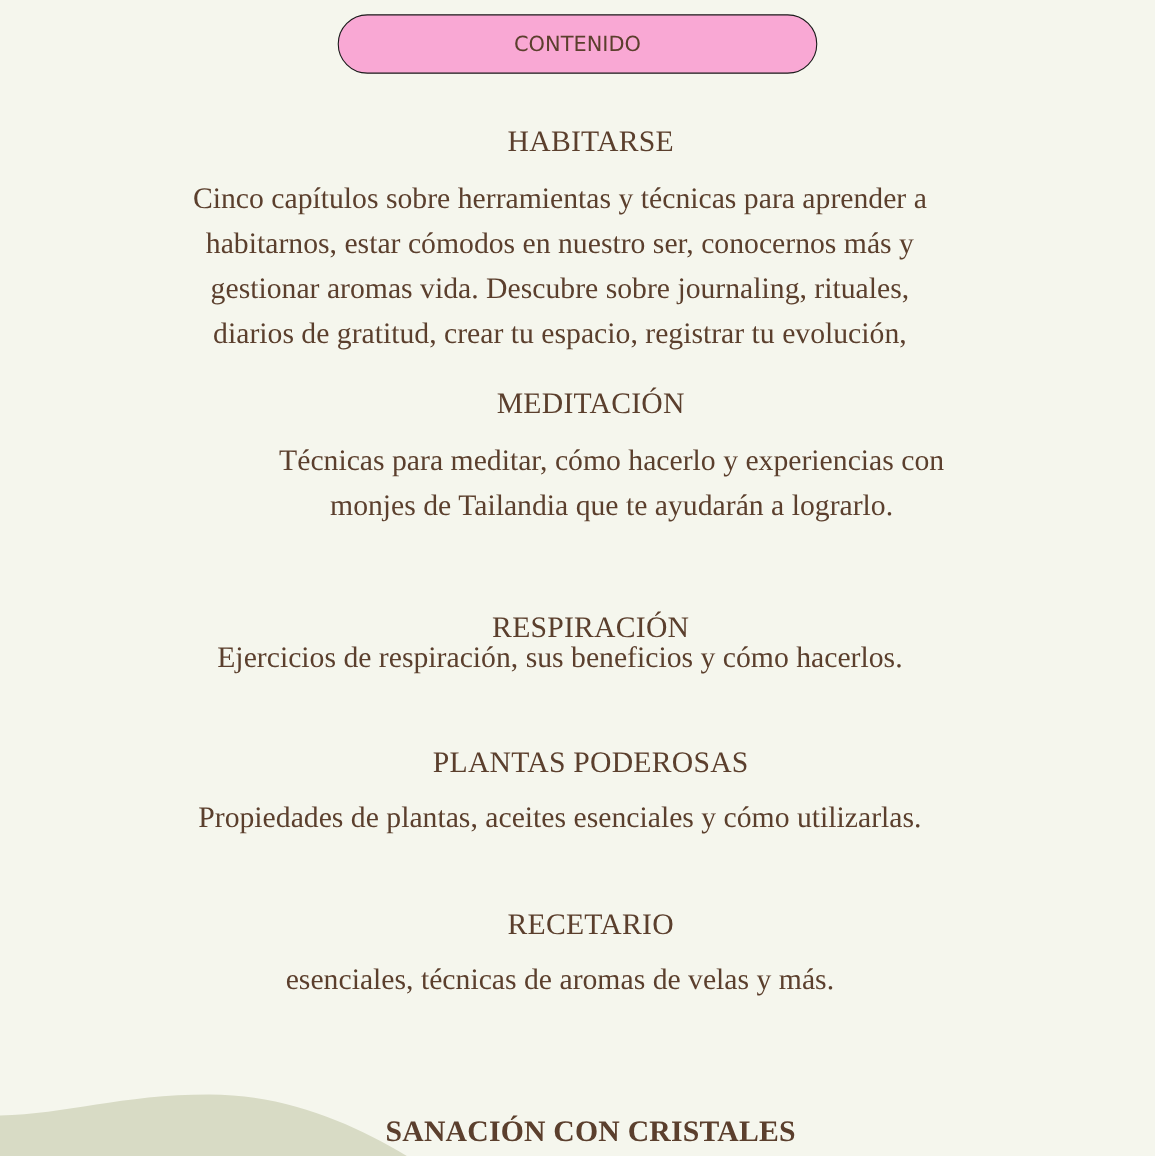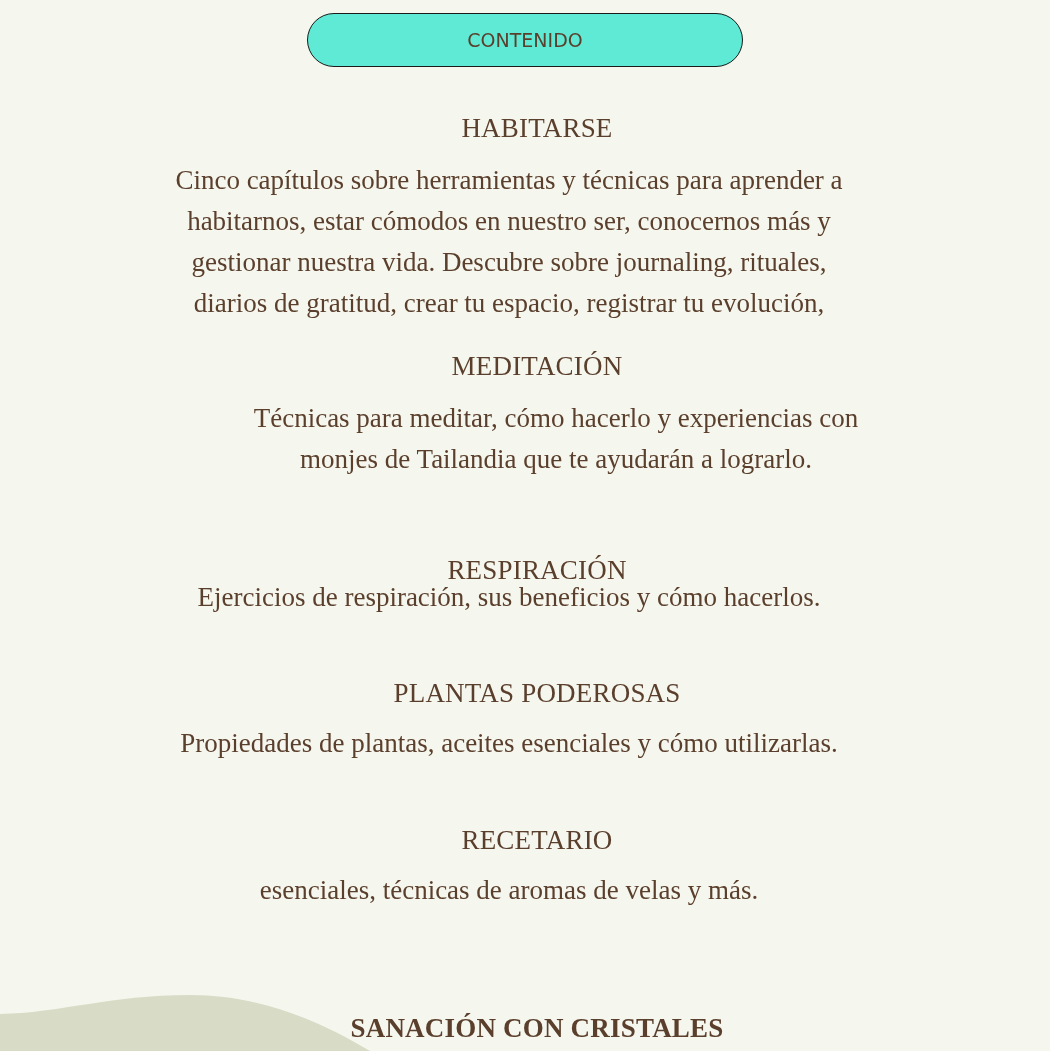--- a/index.html
+++ b/index.html
@@ -20,21 +20,21 @@
     bottom: 0;
     width: 420px;
     height: 60px;
   }
   .pill {
     position: absolute;
     left: 307px;
     top: 13px;
     width: 434px;
     height: 52px;
-    background: #5eead4;
+    background: #f9a8d4;
     border: 1.5px solid #1a1a1a;
     border-radius: 27px;
     display: flex;
     align-items: center;
     justify-content: center;
     box-sizing: content-box;
     cursor: pointer;
   }
   .pill span {
     font-family: "DejaVu Sans", "Liberation Sans", sans-serif;
@@ -76,21 +76,21 @@
 </svg>
 
 <div class="pill">
   <span>CONTENIDO</span>
 </div>
 
 <div class="section-title" style="top:113px;">HABITARSE</div>
 <div class="section-body" style="top:160px;">
   <span class="line">Cinco capítulos sobre herramientas y técnicas para aprender a</span>
   <span class="line">habitarnos, estar cómodos en nuestro ser, conocernos más y</span>
-  <span class="line">gestionar nuestra vida. Descubre sobre journaling, rituales,</span>
+  <span class="line">gestionar aromas vida. Descubre sobre journaling, rituales,</span>
   <span class="line">diarios de gratitud, crear tu espacio, registrar tu evolución,</span>
 </div>
 
 <div class="section-title" style="top:351px;">MEDITACIÓN</div>
 <div class="section-body" style="top:398px;padding-left:47px;">
   <span class="line">Técnicas para meditar, cómo hacerlo y experiencias con</span>
   <span class="line">monjes de Tailandia que te ayudarán a lograrlo.</span>
 </div>
 
 <div class="section-title" style="top:532px;margin-top:23px;">RESPIRACIÓN</div>

